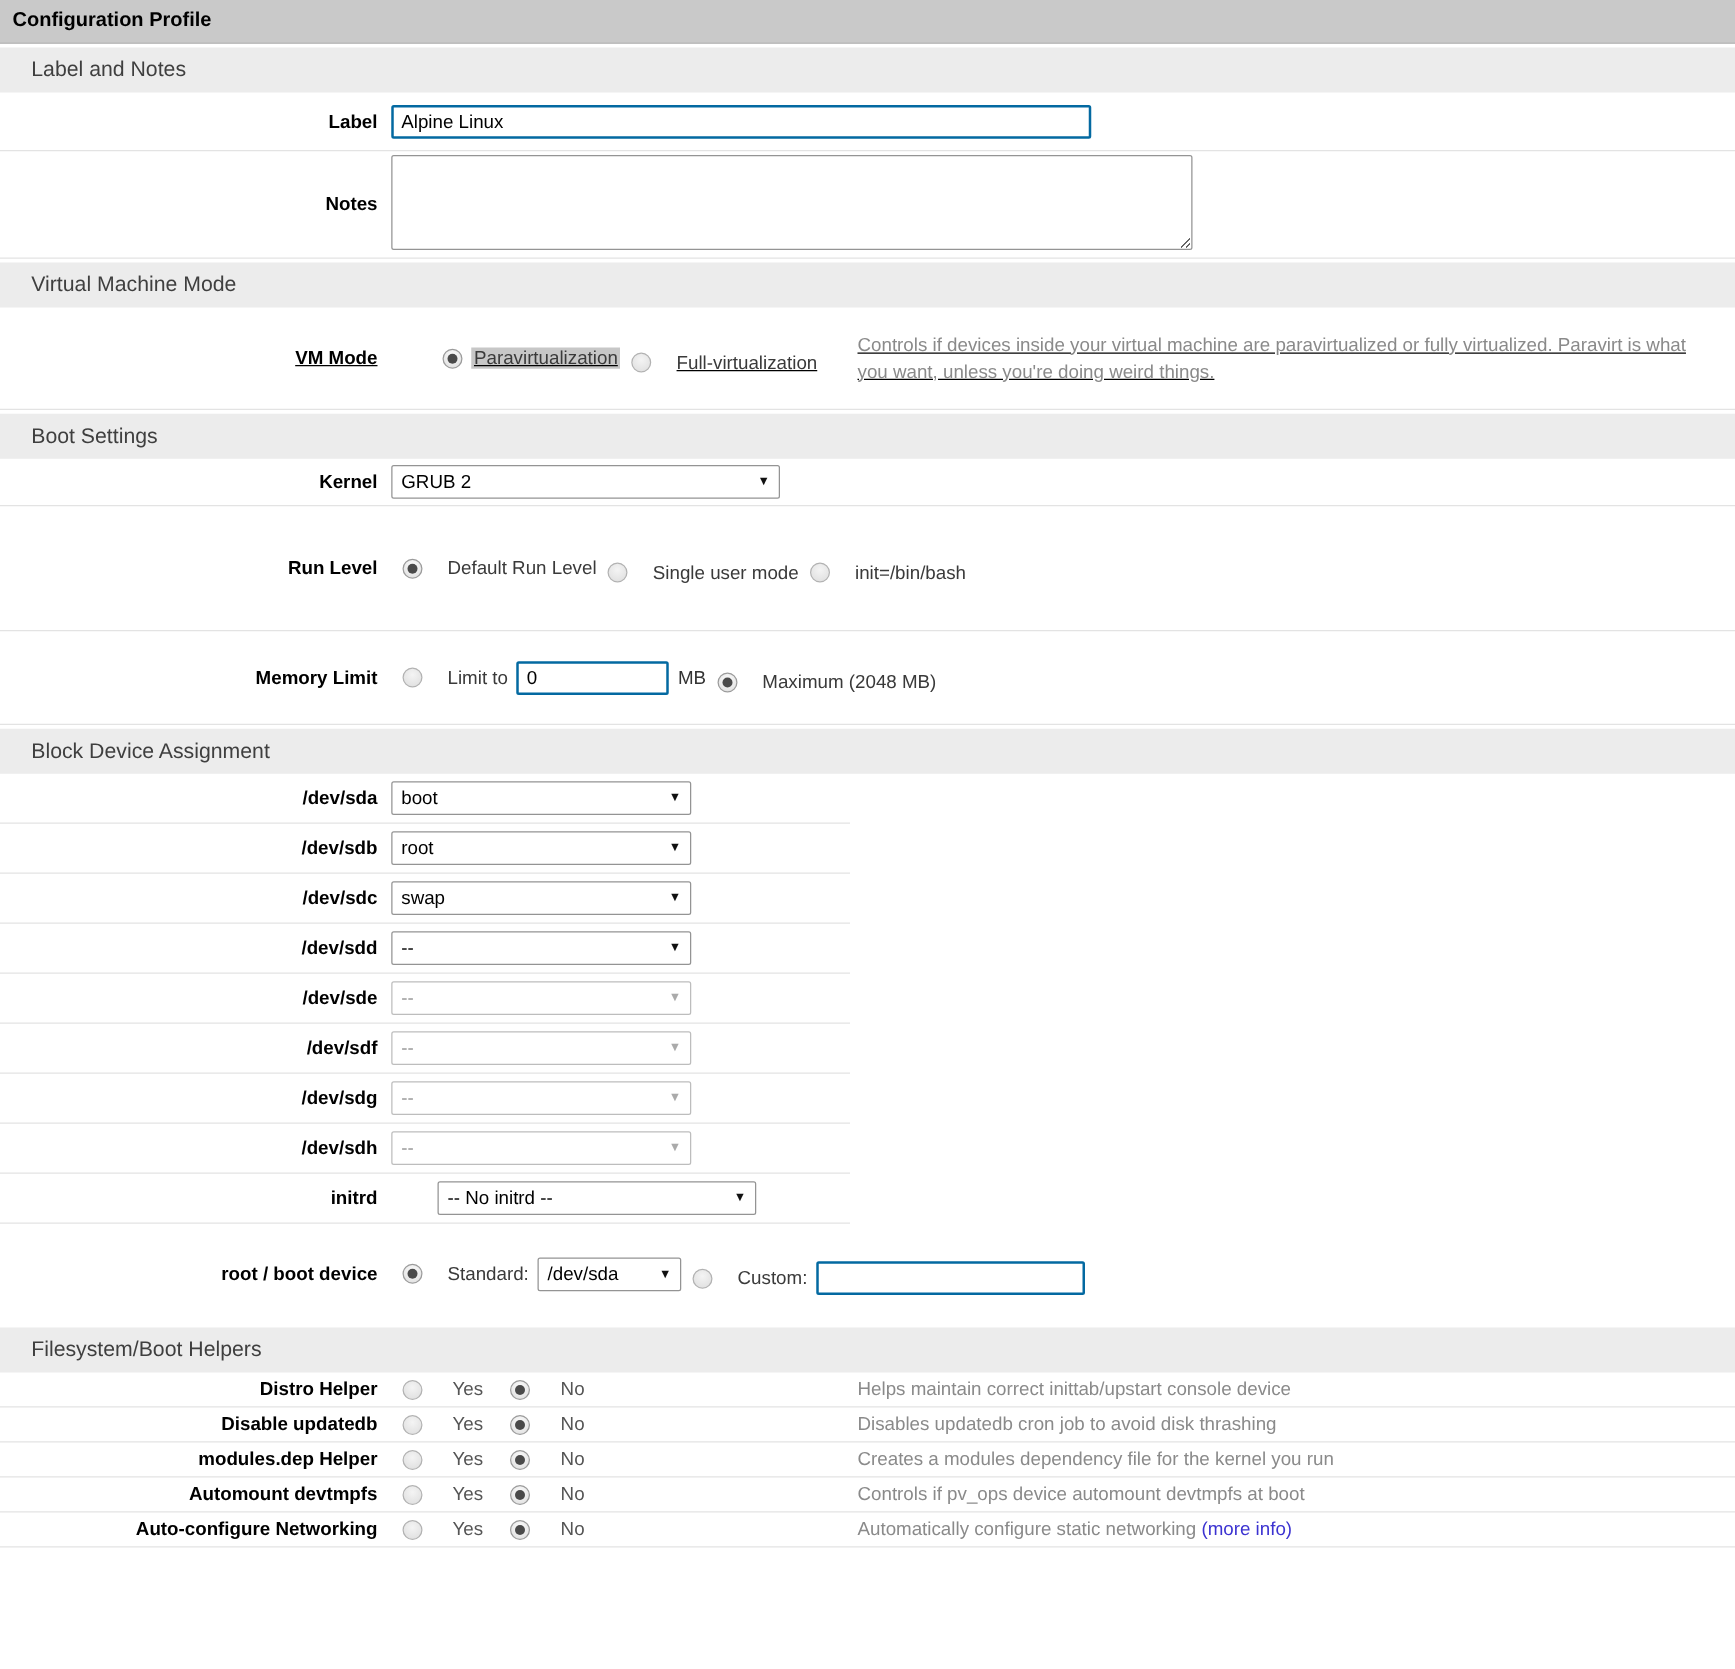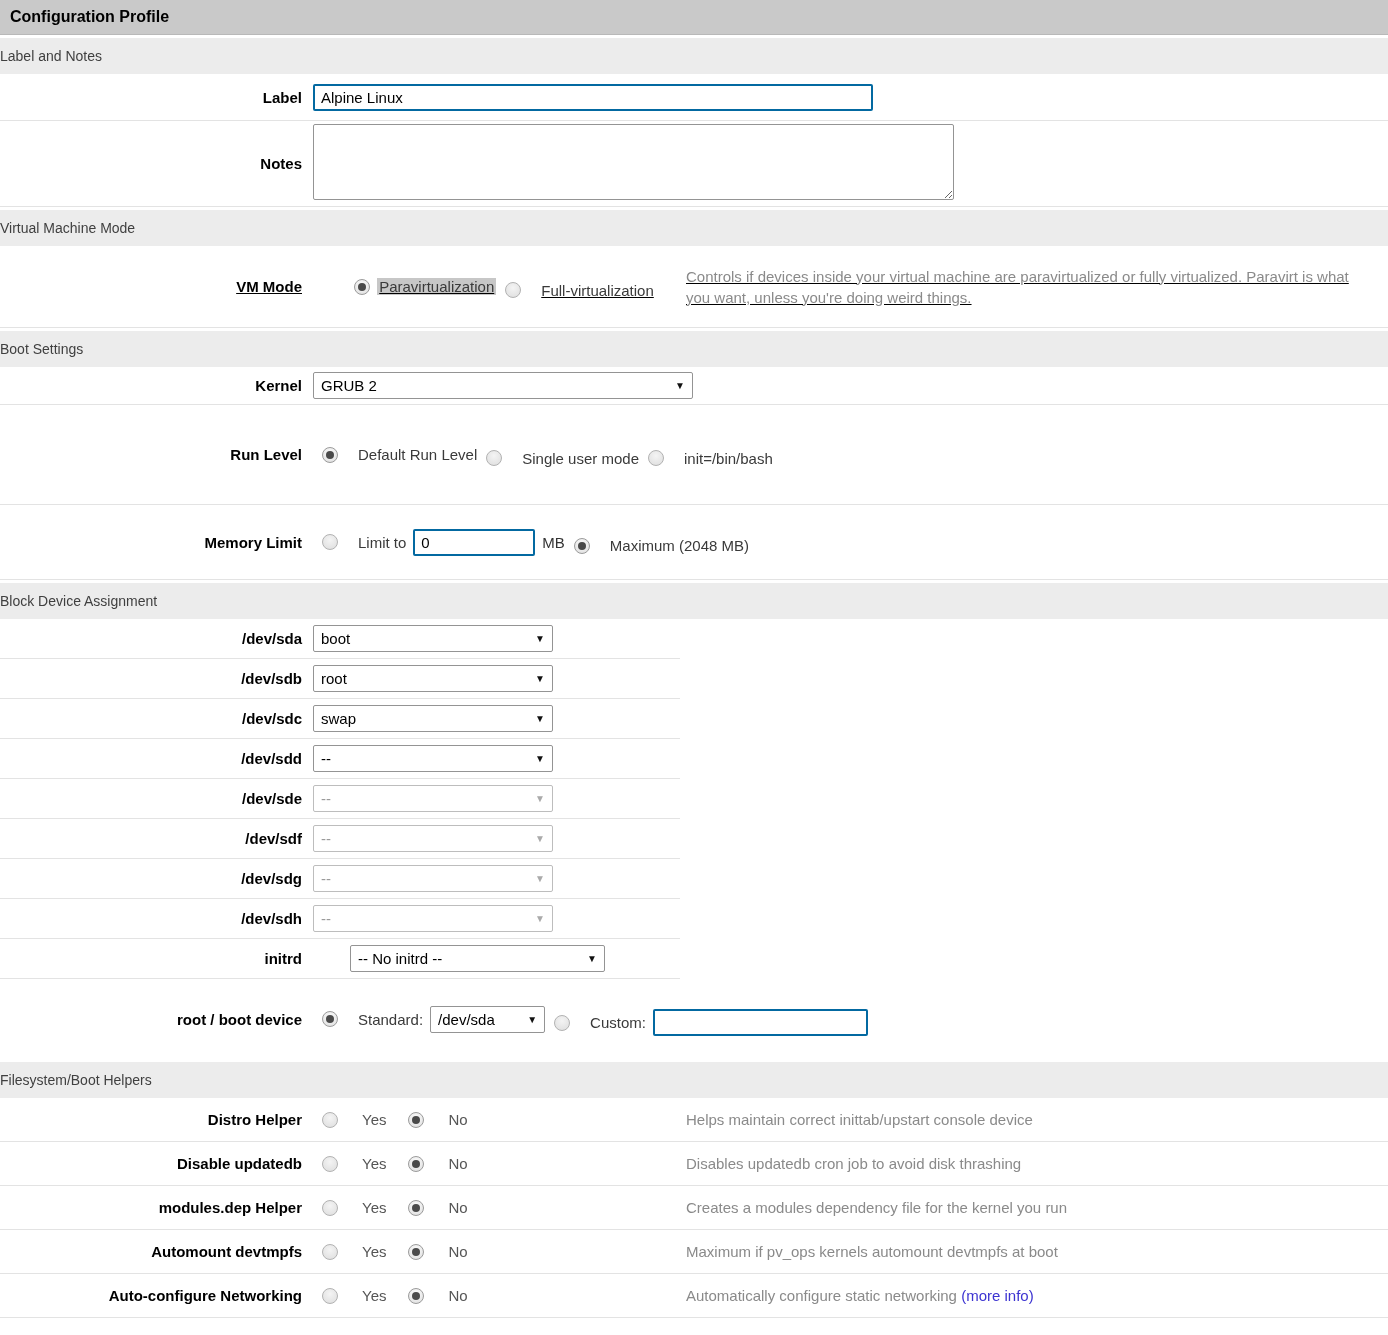--- a/index.html
+++ b/index.html
@@ -24,22 +24,22 @@
     color: #000;
   }
 
   
   .section-header {
     height: 36px;
     margin-top: 3px;
     background: #ececec;
     display: flex;
     align-items: center;
-    padding-left: 0;
-    font-size: 14px;
+    padding-left: 25px;
+    font-size: 17px;
     color: #3f3f3f;
   }
 
   
   .row {
     display: flex;
     align-items: center;
     border-bottom: 1px solid #e3e3e3;
     width: 100%;
   }
@@ -58,21 +58,21 @@
 
   .r-label   { height: 47px; }
   .r-notes   { height: 86px; }
   .r-vmmode  { height: 82px; text-decoration: underline; }
   .r-kernel  { height: 38px; }
   .r-runlevel{ height: 100px; }
   .r-memory  { height: 75px; }
   .r-dev     { height: 40px; }
   .r-initrd  { height: 40px; gap: 37px; }
   .r-rootdev { height: 80px; }
-  .r-helper  { height: 44px; }
+  .r-helper  { height: 28px; }
 
   
   input[type=text] {
     height: 27px;
     border: 2px solid #0369a1;
     border-radius: 2px;
     font-family: "Liberation Sans", sans-serif;
     font-size: 15px;
     padding: 0 6px;
     color: #000;
@@ -103,21 +103,21 @@
     border: 1px solid #949494;
     border-radius: 2px;
     background: #fff;
     padding: 0 7px;
     cursor: default;
     color: #000;
   }
   .select .arrow { font-size: 10px; color: #111; margin-left: 8px; }
   .select.disabled { border-color: #bdbdbd; color: #9a9a9a; }
   .select.disabled .arrow { color: #aaa; }
-  .w380 { width: 380px; }
+  .w380 { width: 311px; }
   .w240 { width: 240px; }
   .w255 { width: 255px; align-items: center; }
   .w115 { width: 115px; }
 
   
   .radio {
     width: 16px; height: 16px;
     border-radius: 50%;
     border: 1px solid #9b9b9b;
     background: radial-gradient(circle at 50% 35%, #fdfdfd, #dcdcdc);
@@ -393,21 +393,21 @@
 </div>
 
 <div class="row r-helper">
   <div class="lbl">Automount devtmpfs</div>
   <div class="ctrl w373 yesno">
     <span class="radio unchecked"></span>
     <span class="optlbl">Yes</span>
     <span class="radio checked"></span>
     <span class="optlbl">No</span>
   </div>
-  <div class="help">Maximum if pv_ops kernels automount devtmpfs at boot</div>
+  <div class="help">Controls if pv_ops device automount devtmpfs at boot</div>
 </div>
 
 <div class="row r-helper">
   <div class="lbl">Auto-configure Networking</div>
   <div class="ctrl w373 yesno">
     <span class="radio unchecked"></span>
     <span class="optlbl">Yes</span>
     <span class="radio checked"></span>
     <span class="optlbl">No</span>
   </div>

